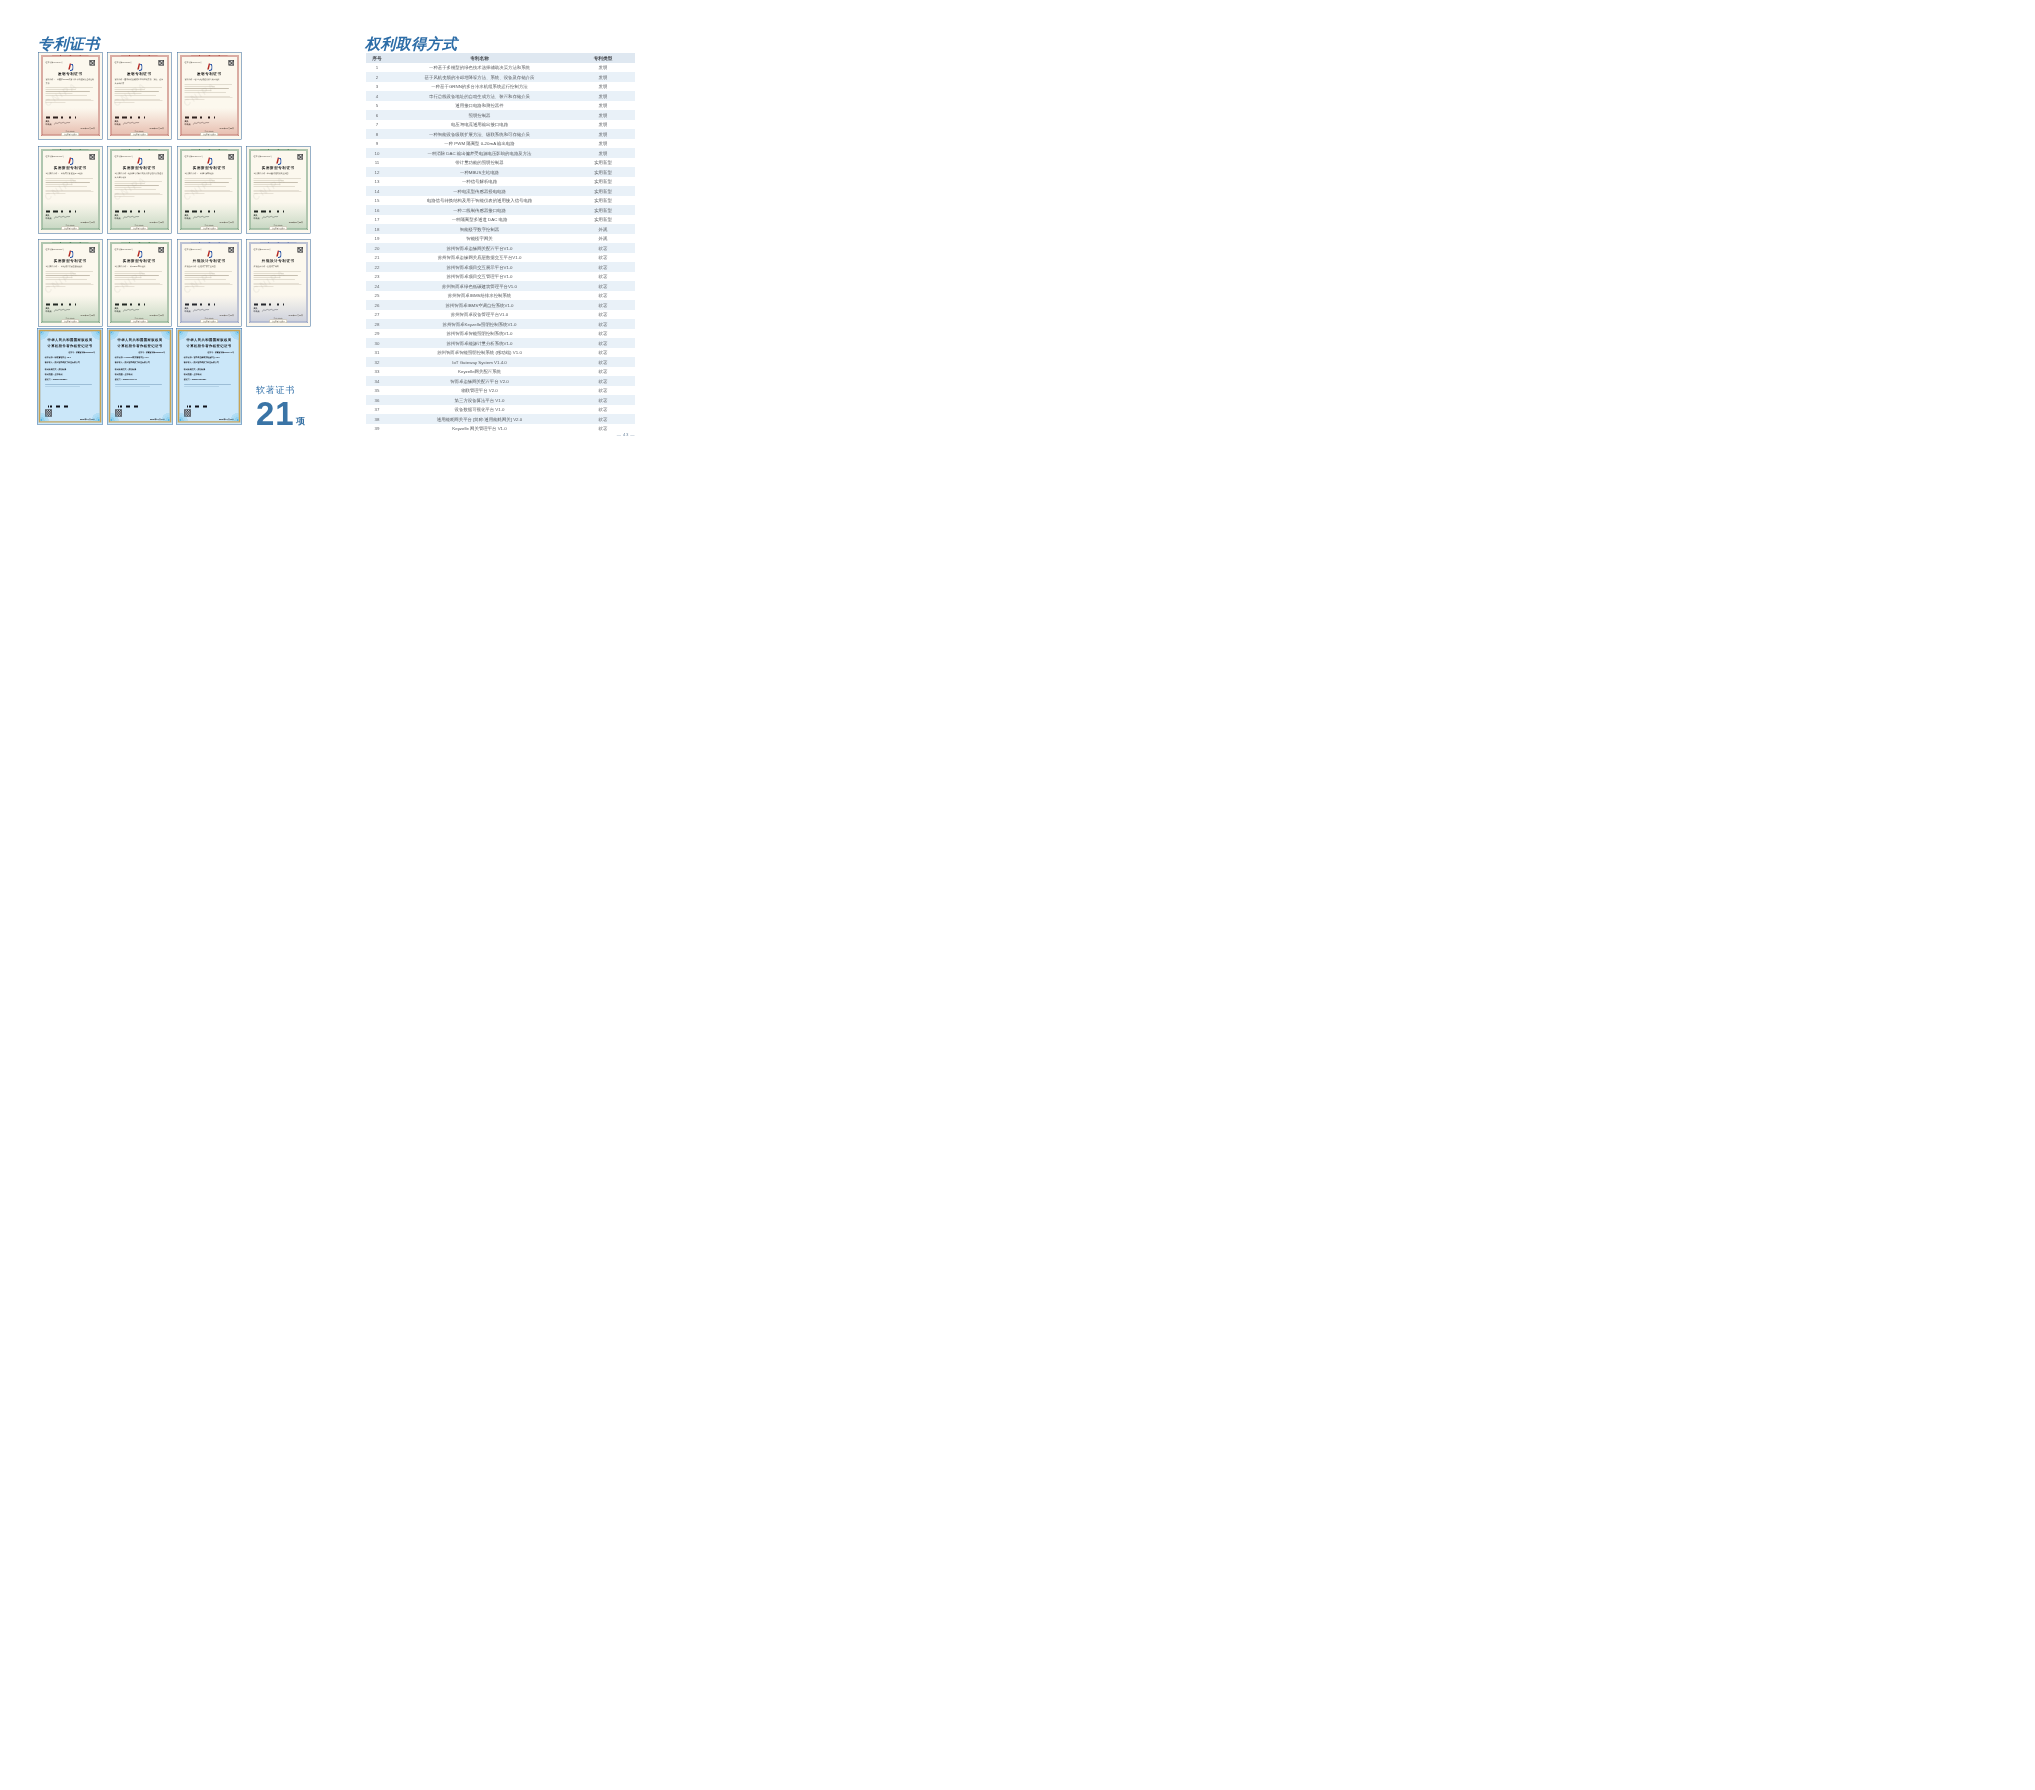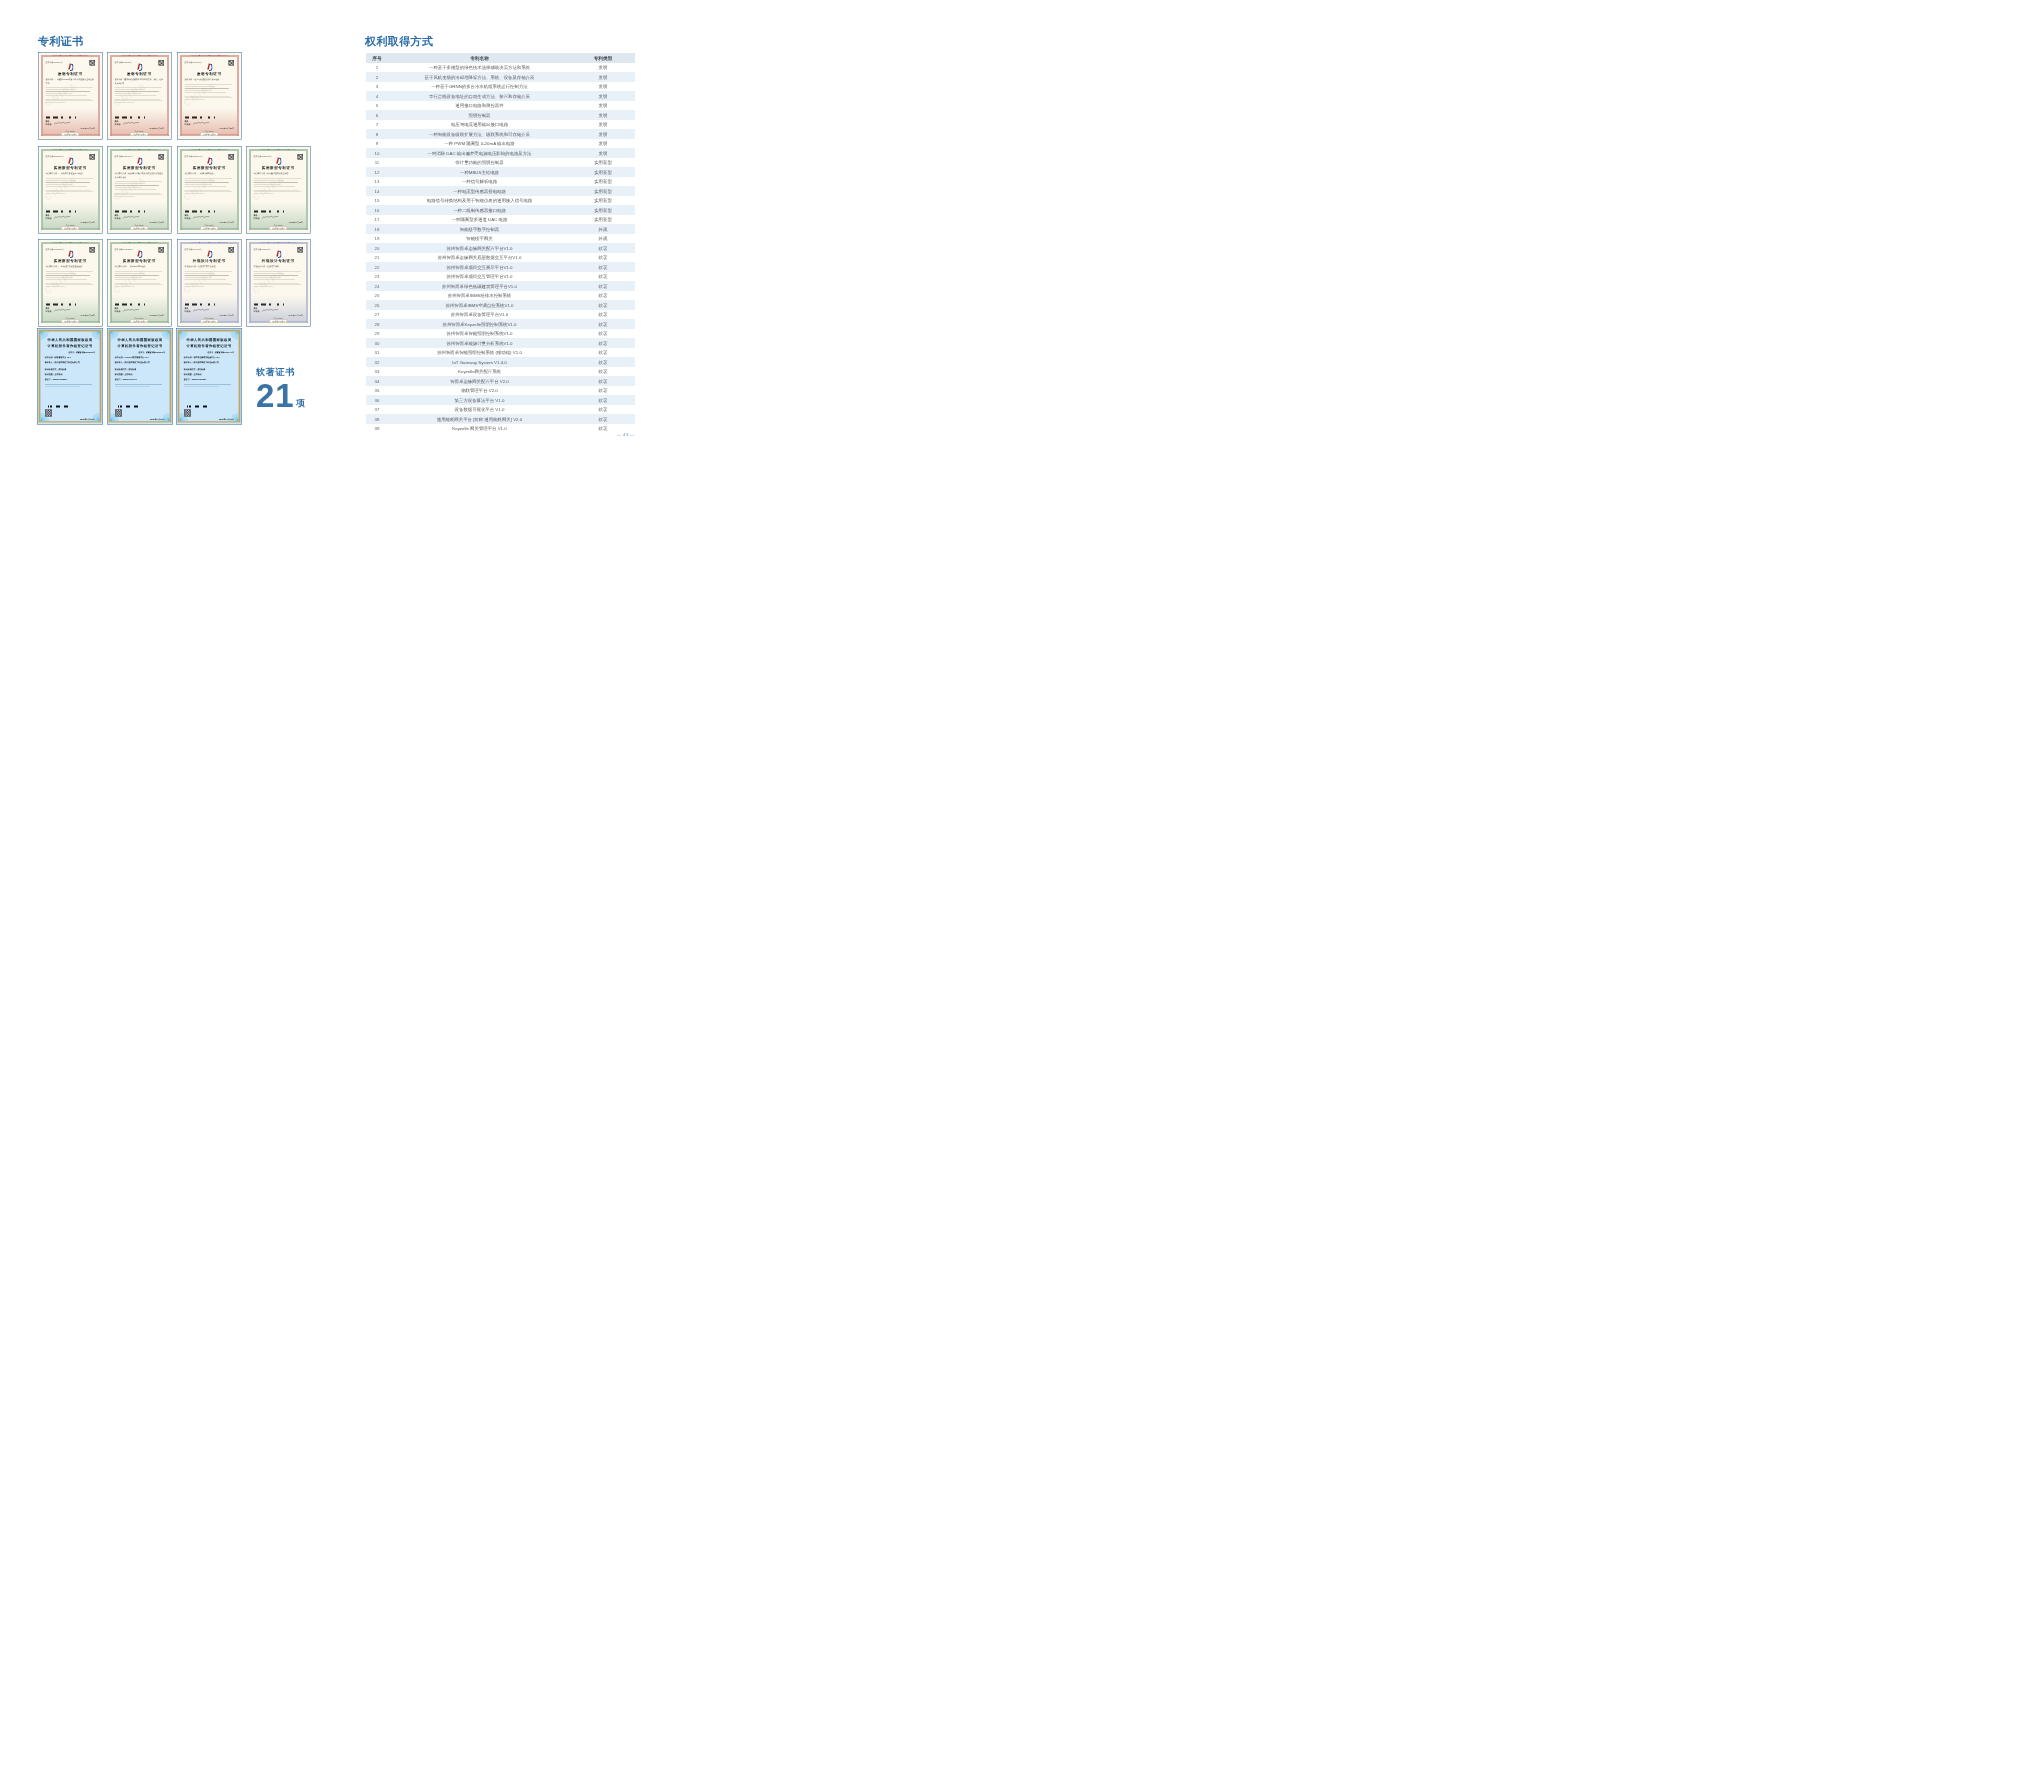--- a/index.html
+++ b/index.html
@@ -7,21 +7,21 @@
     --head-bg:#dfe8f1; --stripe-bg:#e9f1f8;
     --row-text:#54575b; --head-text:#46494e; --num-text:#63666a;
     --pagenum:#6e87a0;
   }
   *{box-sizing:border-box;margin:0;padding:0;}
   html,body{background:#ffffff;}
   body{font-family:"Liberation Sans","DejaVu Sans",sans-serif;}
   .page{position:relative;width:655px;height:448px;background:#fff;overflow:hidden;}
 
   
-  .sec-title{position:absolute;font-size:11px;font-weight:700;color:var(--accent);letter-spacing:0.4px;line-height:1;}
+  .sec-title{position:absolute;font-size:15px;font-weight:700;color:var(--accent);letter-spacing:0.4px;line-height:1;font-style:italic;}
   .title-left{left:38px;top:36px;}
   .title-right{left:365px;top:36px;}
 
   
   .cert-row{position:absolute;display:flex;gap:5.3px;}
   .row-1{left:38px;top:52px;}
   .row-2{left:38px;top:146px;}
   .row-3{left:38px;top:239px;}
   .row-4{left:37px;top:328px;gap:3.7px;}
   .cw{width:64px;height:88px;position:relative;}
@@ -92,21 +92,21 @@
   .s-para{margin-top:5.7px;margin-bottom:auto;}
   .s-para i{display:block;height:1.2px;border-radius:0.8px;background:#9cbdd6;margin:2.4px 0;}
   .s-barcode{width:49px;height:4.5px;
       background:repeating-linear-gradient(90deg,#10121a 0 0.8px,transparent 0.8px 1.6px,#10121a 1.6px 2.8px,transparent 2.8px 3.7px,#10121a 3.7px 4.1px,transparent 4.1px 5.3px);}
   .s-qr{width:14px;height:14px;margin-top:3.3px;border:0.8px solid #10121a;background:
       conic-gradient(#10121a 25%,#eaf5fc 0 50%,#10121a 0 75%,#eaf5fc 0) 0 0/3.5px 3.5px #eaf5fc;}
   .s-date{text-align:right;font-size:4.1px;font-weight:700;color:#1e1e24;margin-top:2.4px;}
 
   
   .soft-badge{position:absolute;left:256px;top:366px;}
-  .soft-label{font-size:9px;font-weight:700;color:var(--accent);letter-spacing:0.8px;}
+  .soft-label{font-size:9px;font-weight:400;color:var(--accent);letter-spacing:0.8px;margin-top:18px;}
   .soft-countline{display:flex;align-items:flex-end;margin-top:3.3px;}
   .soft-count{font-size:33px;font-weight:800;color:var(--count-blue);line-height:.85;letter-spacing:0.8px;}
   .soft-unit{font-size:9px;font-weight:700;color:var(--count-blue);margin-left:1.6px;margin-bottom:0.8px;}
 
   
   .table{position:absolute;left:366px;top:53px;width:269px;}
   .thead{height:9.8px;background:var(--head-bg);display:flex;align-items:center;
       font-size:4.7px;font-weight:700;color:var(--head-text);}
   .c1{width:22px;text-align:center;}
   .c2{flex:1;text-align:center;}

